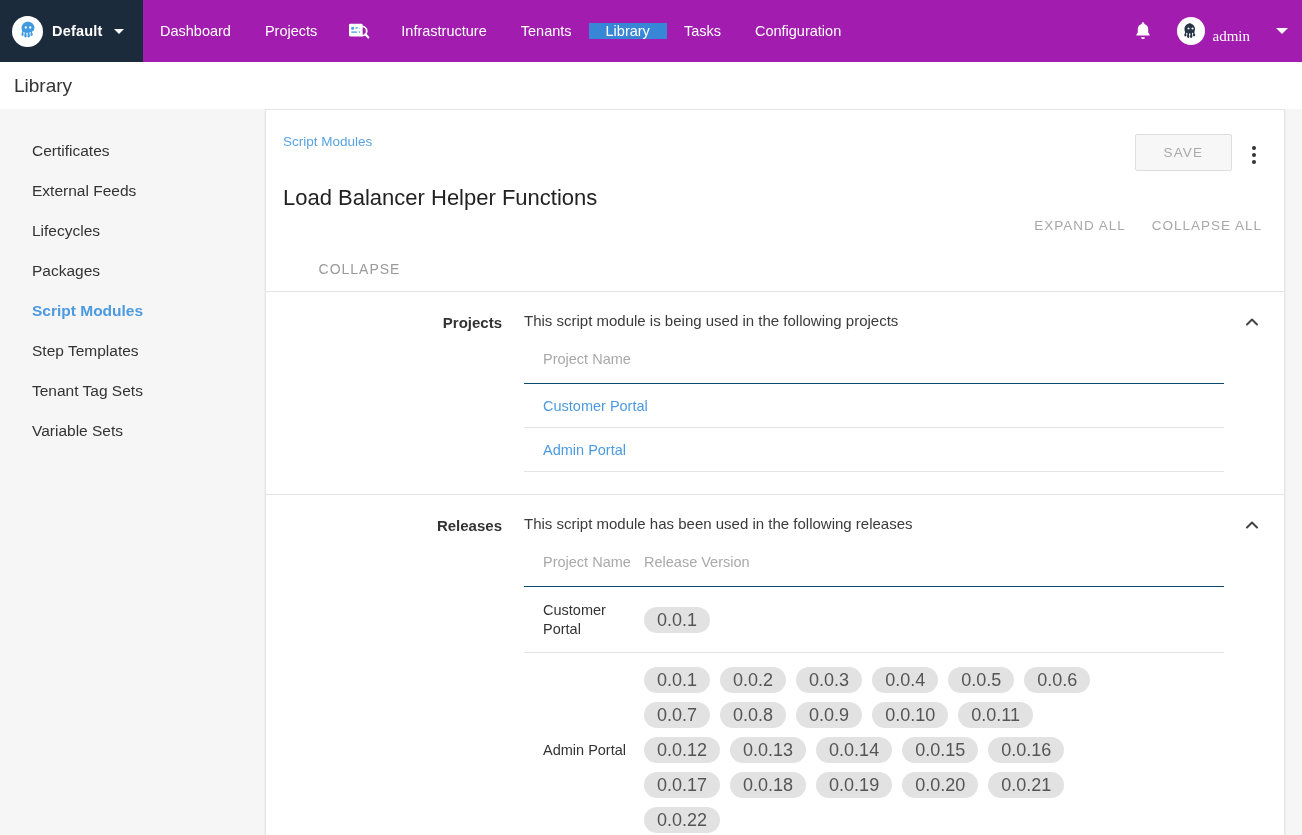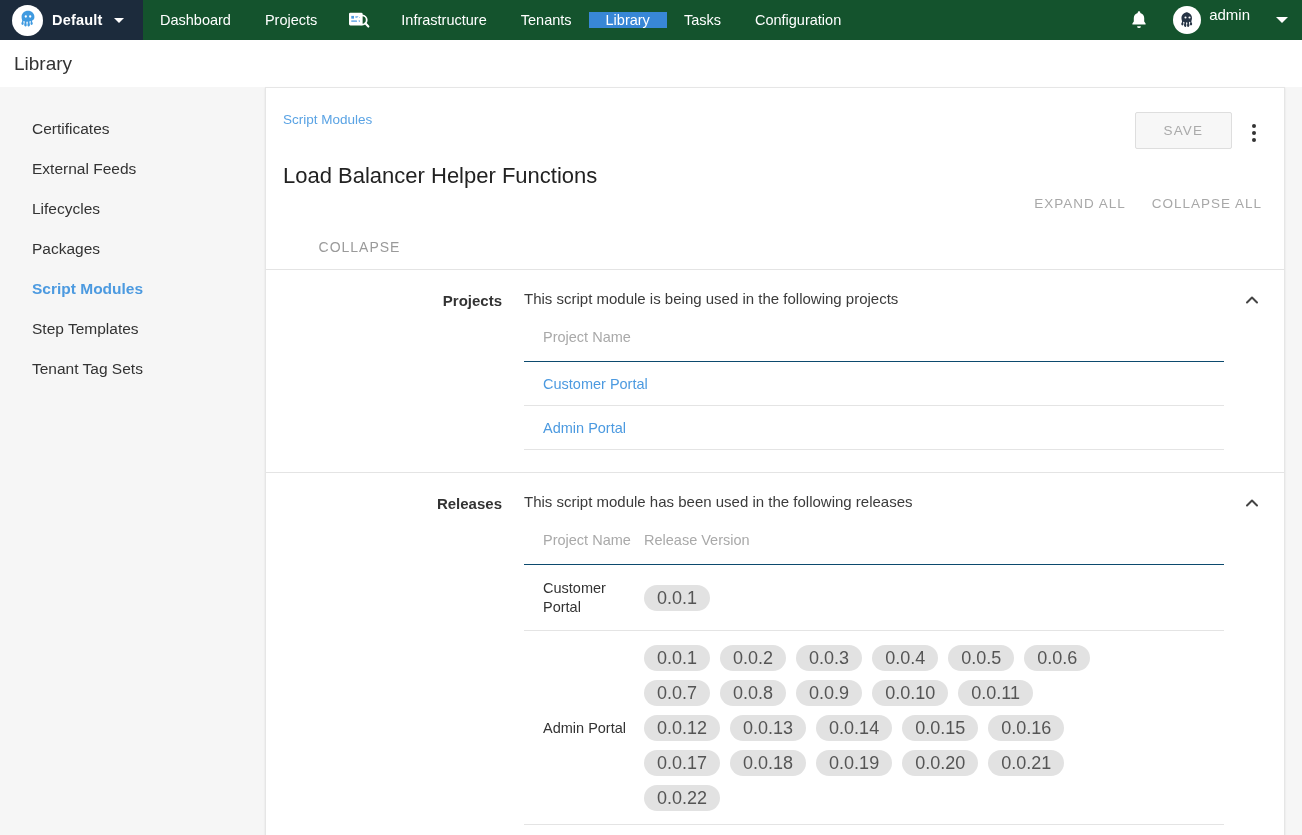--- a/index.html
+++ b/index.html
@@ -8,24 +8,24 @@
     margin: 0; padding: 0;
     width: 1302px; height: 835px;
     overflow: hidden;
     background: #f6f6f6;
     font-family: "Liberation Sans", sans-serif;
     -webkit-font-smoothing: antialiased;
   }
 
   
   .topnav {
-    height: 40px;
+    height: 62px;
     display: flex;
     align-items: stretch;
-    background: #14532d;
+    background: #a21caf;
     width: 100%;
   }
   .brand {
     width: 143px;
     background: #1c2b3c;
     display: flex;
     align-items: center;
     padding-left: 12px;
     gap: 9px;
     flex: 0 0 143px;
@@ -67,24 +67,25 @@
     cursor: pointer;
   }
   .navspacer { flex: 1 1 auto; }
   .nav-right {
     display: flex; align-items: center;
     padding-right: 14px;
     gap: 0;
   }
   .bell { padding: 0 16px; display:flex; align-items:center; cursor: pointer; }
   .user-block {
-    display: flex; align-items: flex-start;
+    display: flex; align-items: flex-end;
     gap: 8px;
     padding: 0 4px 0 8px;
     cursor: pointer;
+    font-family: Liberation Serif, serif;
   }
   .user-avatar {
     width: 28px; height: 28px;
     border-radius: 50%;
     background: #ffffff;
     display: flex; align-items: center; justify-content: center;
     flex: 0 0 28px;
   }
   .user-name { color: #fff; font-size: 15px; }
   .user-caret {
@@ -371,20 +372,21 @@
 <div class="body-area">
 
   <div class="sidebar">
     <div class="side-item">Certificates</div>
     <div class="side-item">External Feeds</div>
     <div class="side-item">Lifecycles</div>
     <div class="side-item">Packages</div>
     <div class="side-item active">Script Modules</div>
     <div class="side-item">Step Templates</div>
     <div class="side-item">Tenant Tag Sets</div>
+    <div class="side-item">Variable Sets</div>
   </div>
 
   <div class="card">
 
     <div class="card-head">
       <div class="head-left">
         <div class="breadcrumb">Script Modules</div>
         <div class="module-title">Load Balancer Helper Functions</div>
       </div>
       <div class="head-right">

